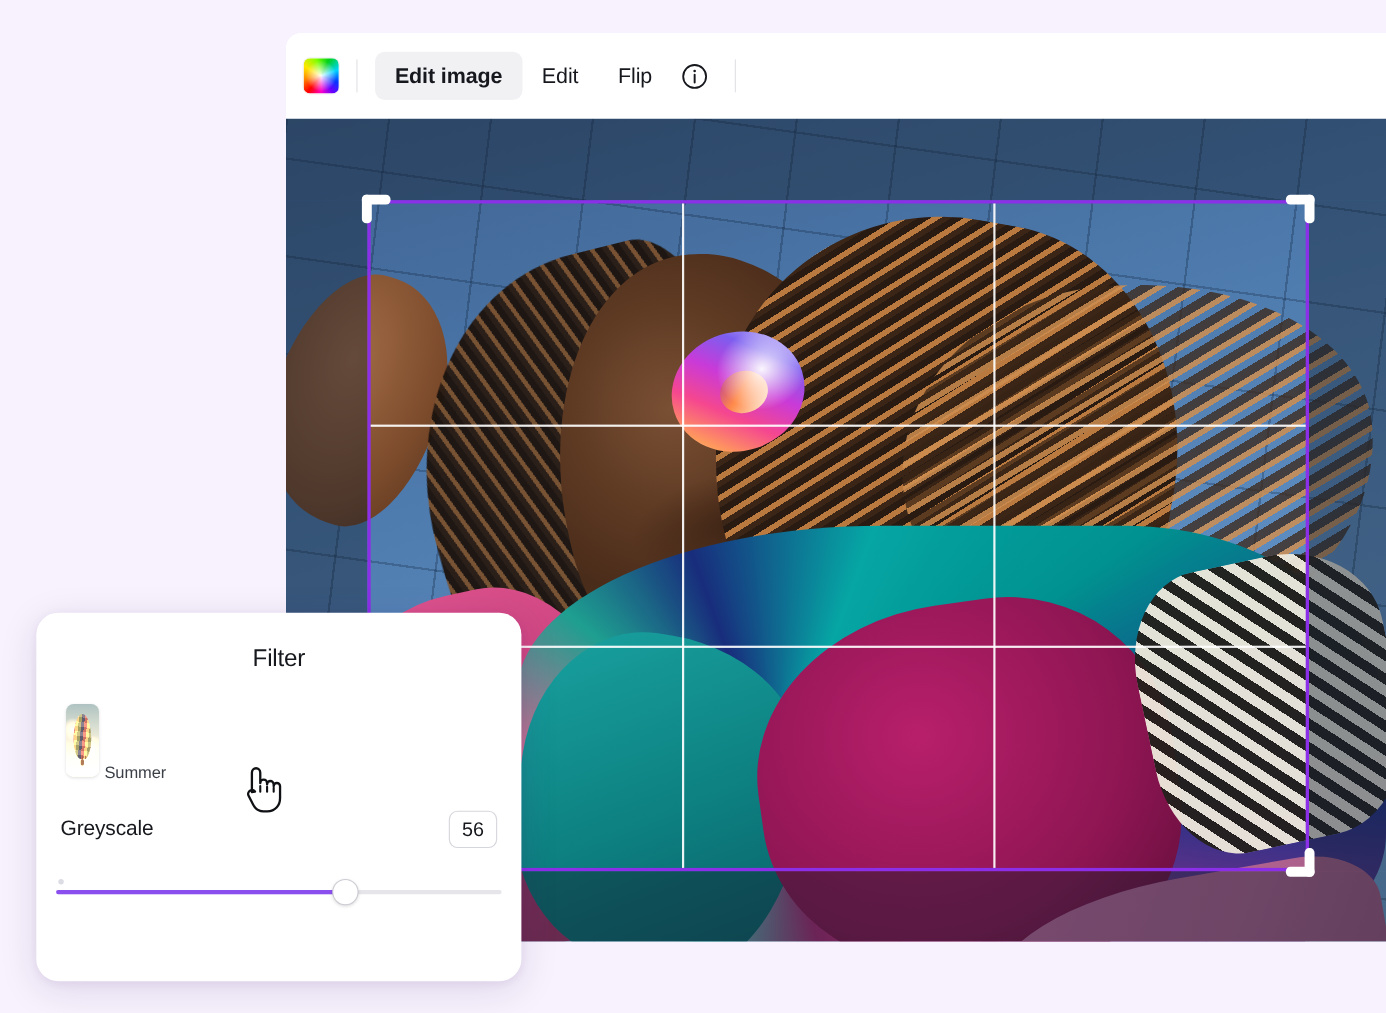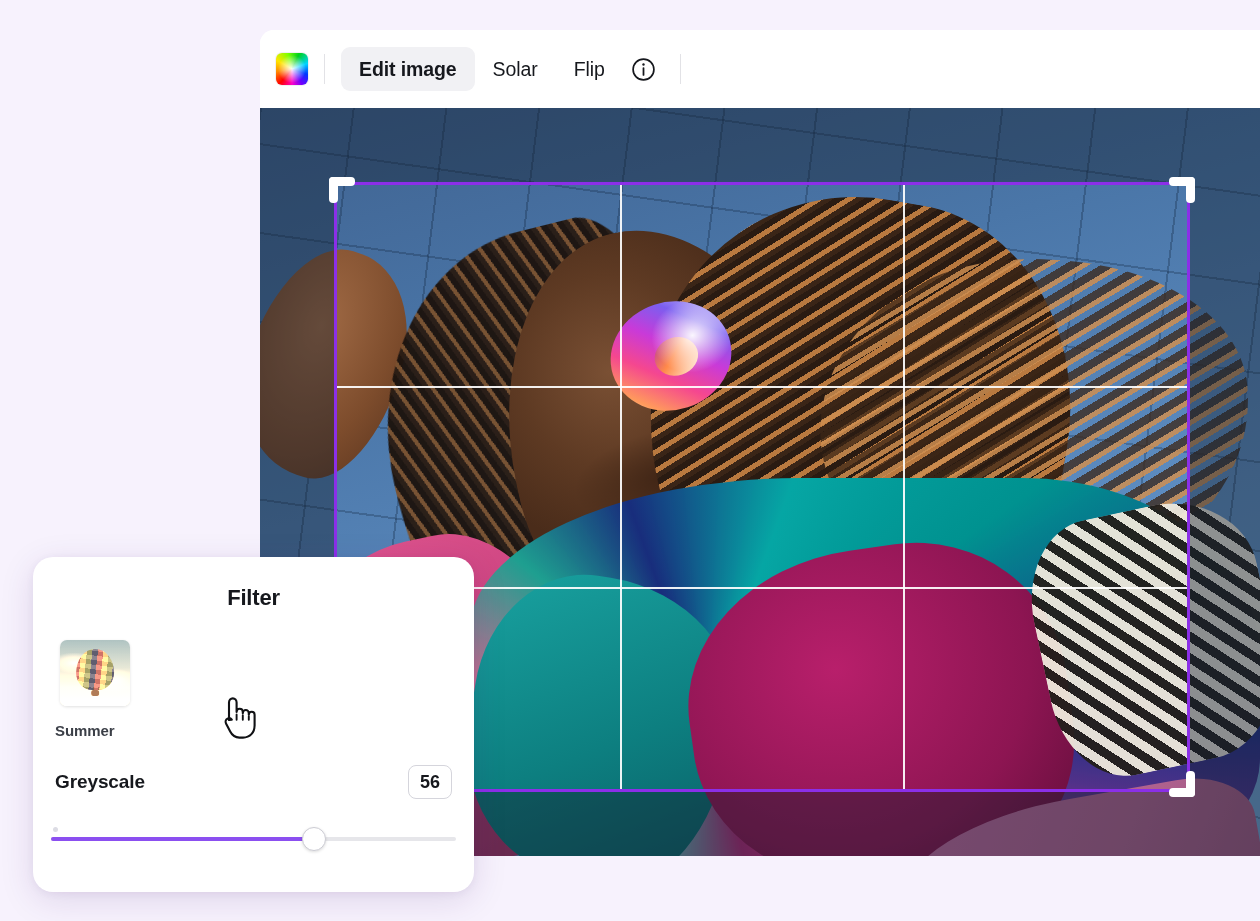--- a/index.html
+++ b/index.html
@@ -223,31 +223,30 @@
 
   
   .filter-panel {
     position: absolute;
     left: 33px; top: 557px;
     width: 441px; height: 335px;
     background: #ffffff;
     border-radius: 20px;
     box-shadow: 0 8px 34px rgba(60,20,110,0.13), 0 2px 8px rgba(60,20,110,0.06);
     padding: 28px 18px 0 18px;
-    font-weight: bold;
   }
   .panel-title {
     text-align: center;
     font-size: 22px;
     color: #16181d;
     letter-spacing: -0.2px;
     margin-bottom: 24px;
   }
   .filter-row { display: flex; gap: 10px; padding: 0 4px; }
-  .filter-item { width: 96px; display: flex; flex-direction: column; align-items: flex-start; cursor: pointer; }
+  .filter-item { width: 96px; display: flex; flex-direction: row; align-items: flex-end; cursor: pointer; }
   .thumb-wrap {
     width: 80px; height: 76px;
     border-radius: 10px;
     padding: 3px;
     border: 2.5px solid transparent;
     position: relative;
   }
   .filter-item.selected .thumb-wrap { border-color: #8b2fe8; }
   .thumb {
     width: 100%; height: 100%;
@@ -356,21 +355,21 @@
 
     <div class="toolbar">
       <div class="color-swatch"></div>
       <div class="tb-divider"></div>
 
       <button class="tb-item active">
         <span>Edit image</span>
       </button>
 
       <button class="tb-item">
-        <span>Solar</span>
+        <span>Edit</span>
       </button>
 
       <button class="tb-item">
         <span>Flip</span>
       </button>
 
       <button class="tb-item icon-only">
         <span>
           <svg class="info-icon" width="25" height="25" viewBox="0 0 24 24" fill="none">
             <circle cx="12" cy="12" r="10" stroke="#16181d" stroke-width="1.6"></circle>

